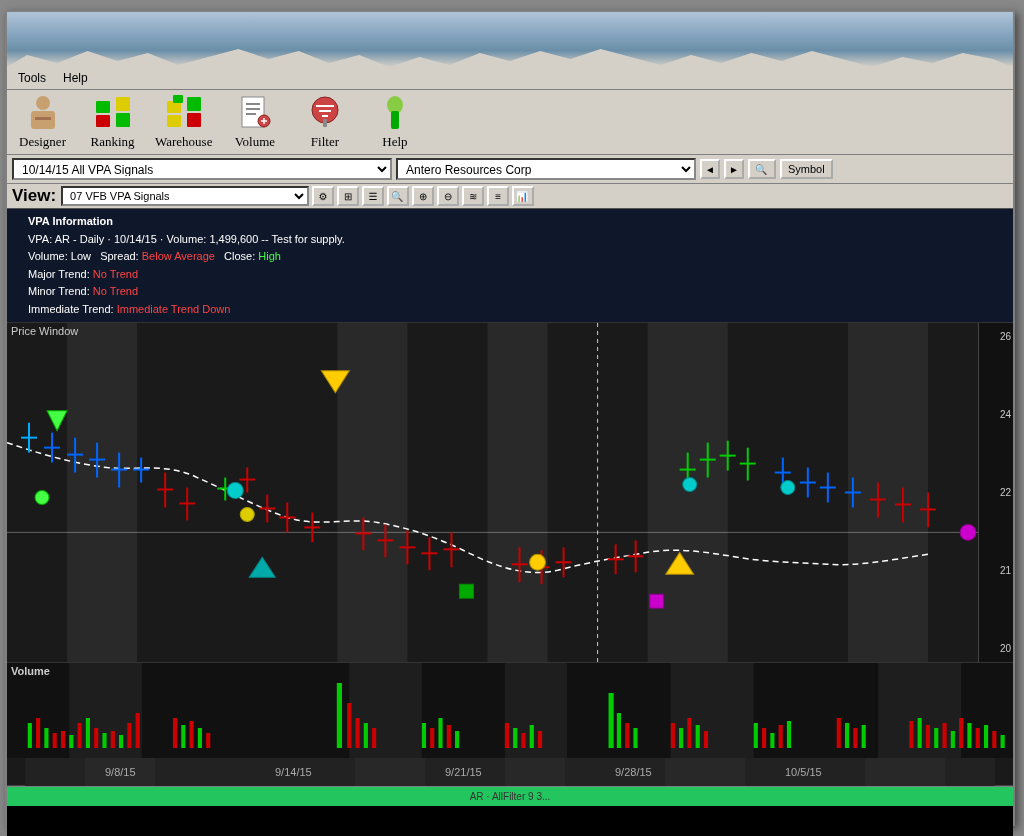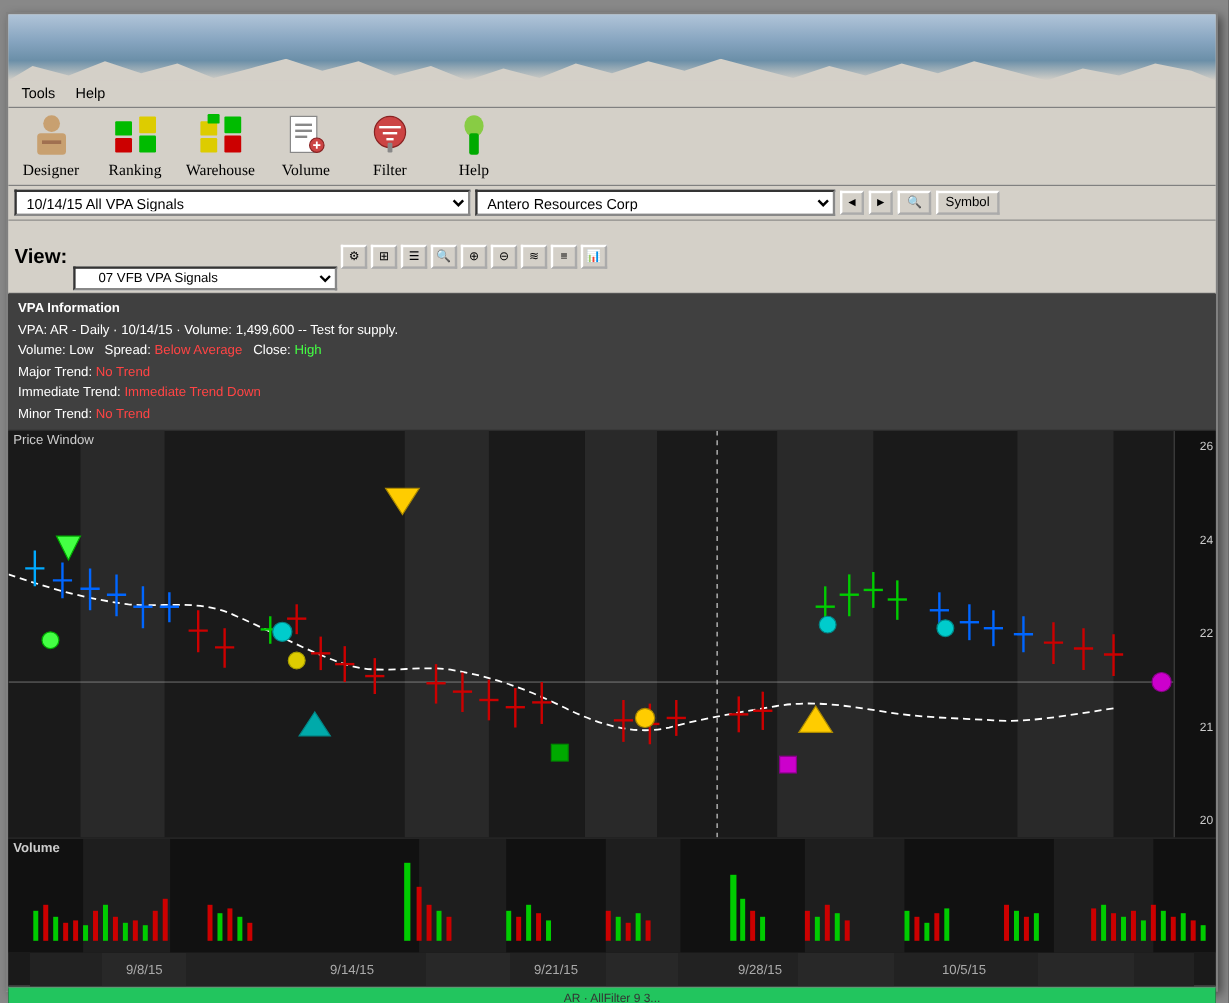--- a/index.html
+++ b/index.html
@@ -145,45 +145,44 @@
       align-items: center;
       gap: 3px;
     }
     .view-label {
       font-size: 17px;
       color: #000;
       margin-right: 2px;
       font-weight: bold;
     }
     .view-dropdown {
-      width: 220px;
+      width: 248px;
       height: 20px;
       border: 2px inset #888;
       background: white;
       font-size: 11px;
-      padding: 1px 15px;
-      margin-top: 36px;
+      padding: 1px 3px;
     }
     .view-icon-btn {
       width: 22px;
       height: 20px;
       background: #d4d0c8;
       border: 2px outset #fff;
       cursor: pointer;
       display: flex;
       align-items: center;
       justify-content: center;
       font-size: 10px;
     }
 
     
     .info-panel {
-      background: #404040;
+      background: #0f172a;
       color: #fff;
-      padding: 4px 8px;
+      padding: 4px 21px;
       border-bottom: 1px solid #333;
       font-size: 11px;
       line-height: 1.5;
     }
     .info-panel .panel-title {
       font-weight: bold;
       color: #fff;
     }
     .info-row { margin: 1px 0; }
     .text-red { color: #ff4444; }
@@ -408,26 +407,26 @@
           <span>Volume: Low &nbsp; Spread: </span>
           <span class="text-red">Below Average</span>
           <span> &nbsp; Close: </span>
           <span class="text-green">High</span>
         </div>
         <div class="info-row">
           <span>Major Trend: </span>
           <span class="text-red">No Trend</span>
         </div>
         <div class="info-row">
+          <span>Minor Trend: </span>
+          <span class="text-red">No Trend</span>
+        </div>
+        <div class="info-row">
           <span>Immediate Trend: </span>
           <span class="text-red">Immediate Trend Down</span>
-        </div>
-        <div class="info-row">
-          <span>Minor Trend: </span>
-          <span class="text-red">No Trend</span>
         </div>
       </div>
 
       <div class="price-window">
         <span class="price-window-label">Price Window</span>
 
         <div class="price-axis">
           <span class="price-tick">26</span>
           <span class="price-tick">24</span>
           <span class="price-tick">22</span>

